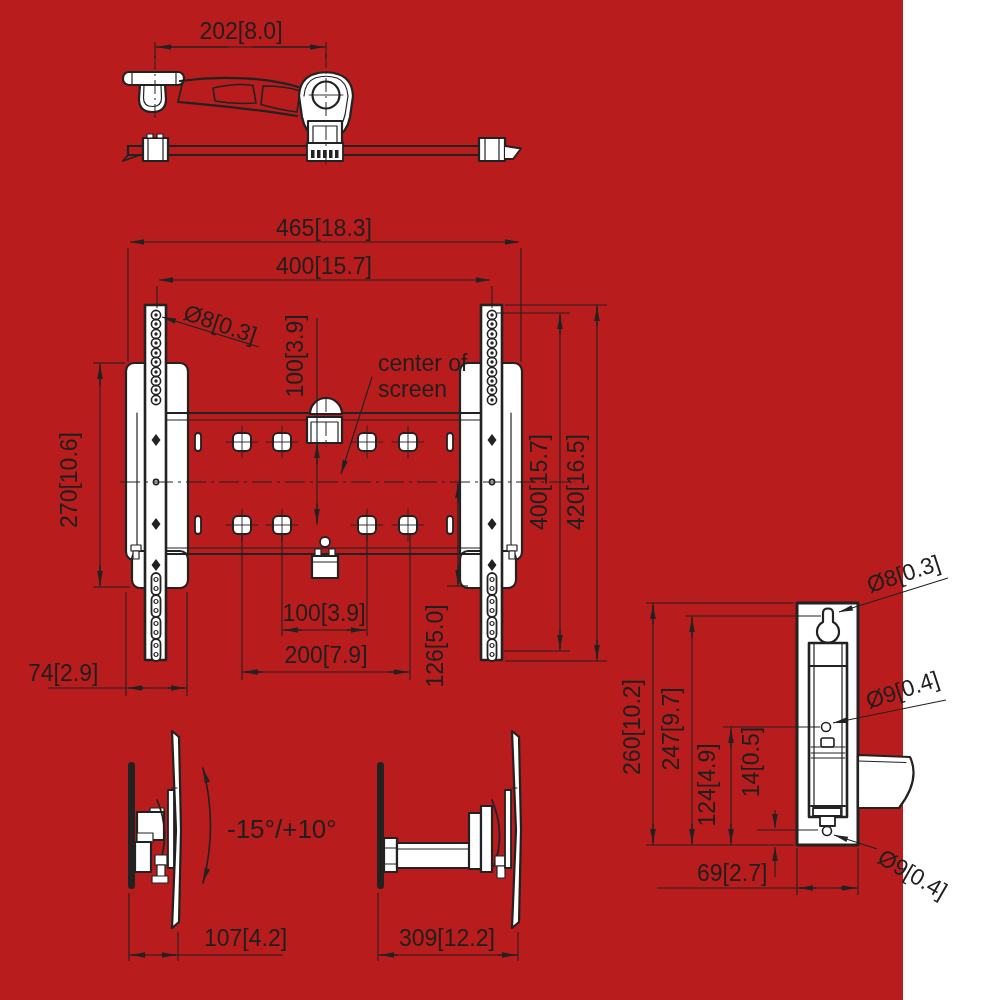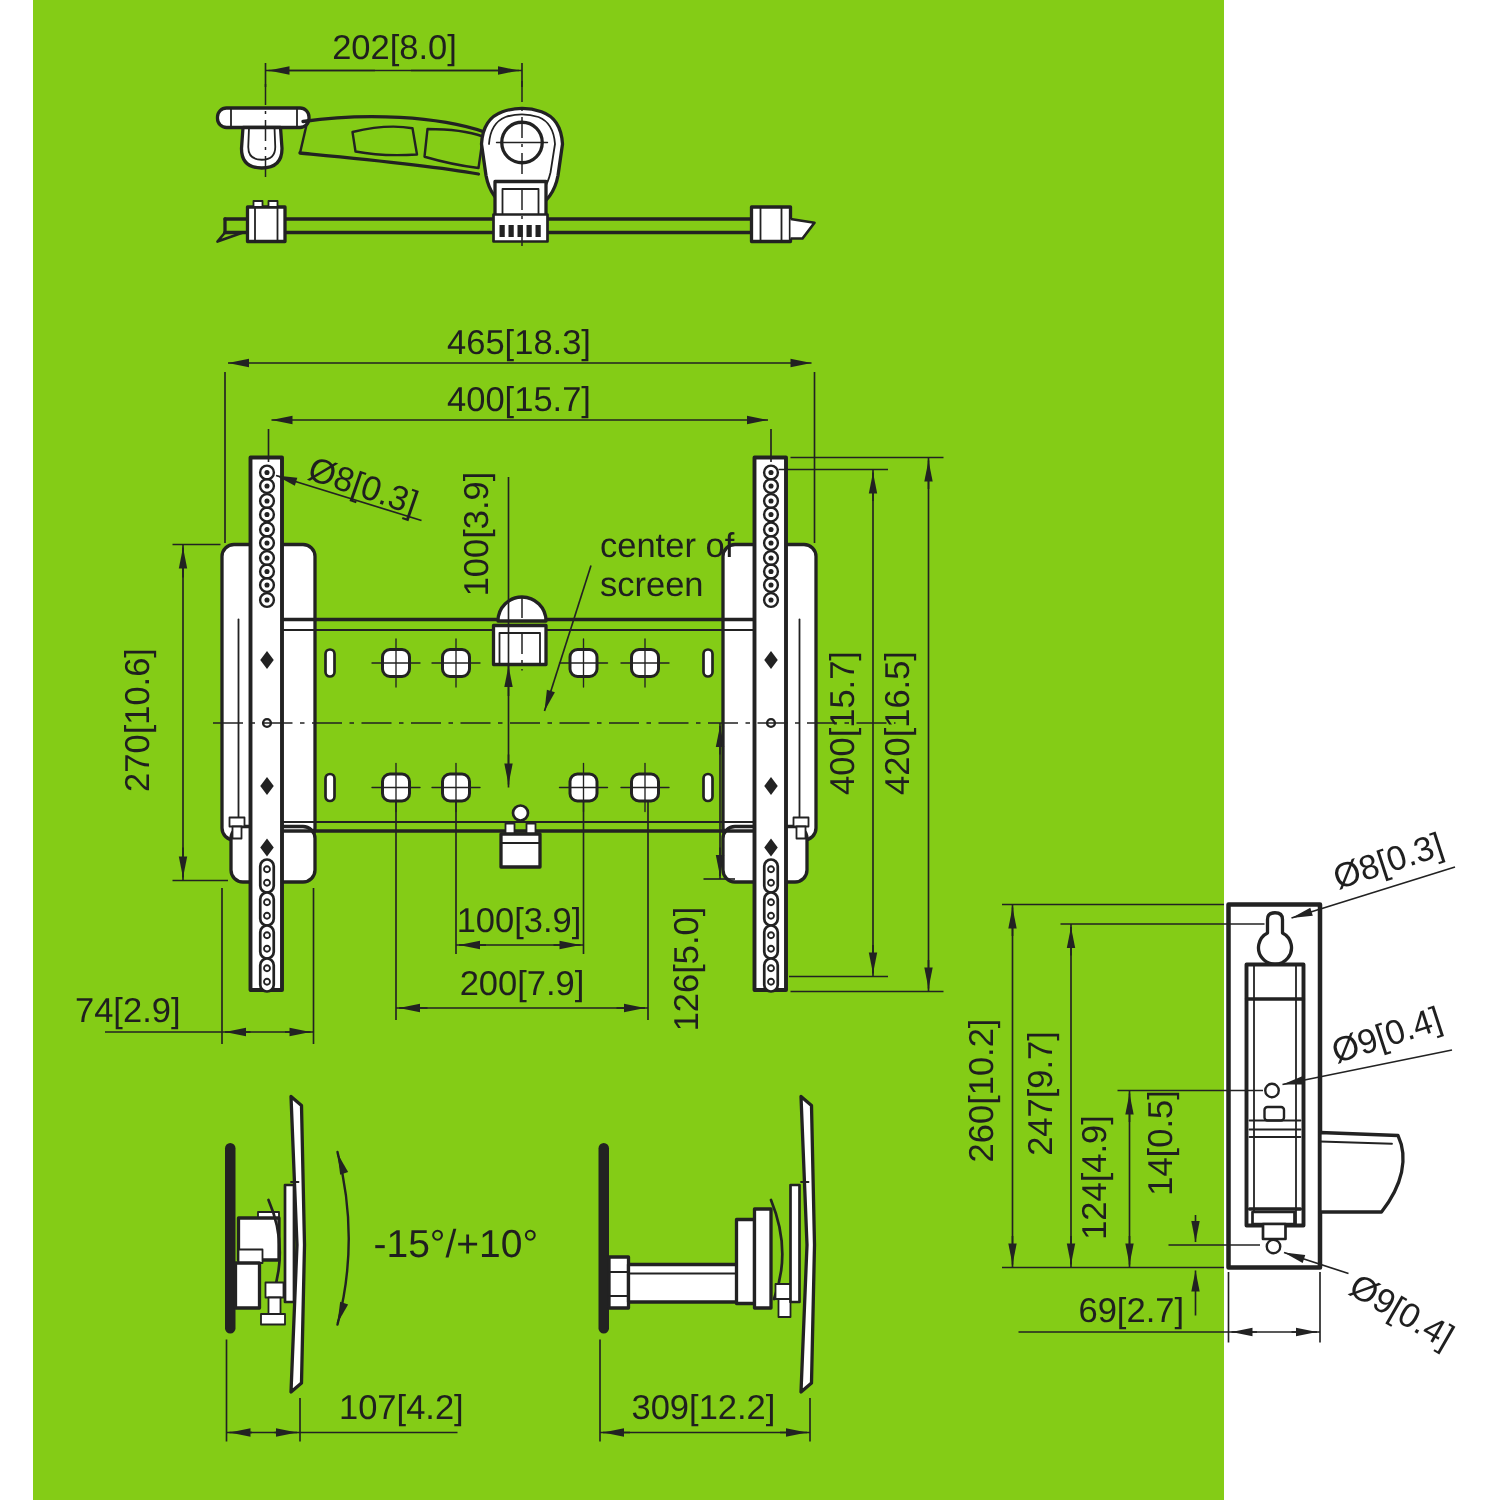--- a/index.html
+++ b/index.html
@@ -1,16 +1,16 @@
 <!DOCTYPE html>
 <html><head>
 <meta charset="utf-8">
 <style>
   html,body{margin:0;padding:0;background:#fff;}
-  .page{width:794px;height:1000px;position:relative;background:#84cc16;margin-left:22px;}
+  .page{width:903px;height:1000px;position:relative;background:#b91c1c;}
   svg{display:block;}
   .s{stroke:#222;fill:none;stroke-linecap:round;stroke-linejoin:round;}
   .f{fill:#fff;stroke:#222;stroke-linejoin:round;}
   .k{fill:#222;stroke:none;}
   .dim{stroke:#222;stroke-width:1.1;fill:none;}
   .thin{stroke-width:1.2;}
   .med{stroke-width:1.6;}
   .md2{stroke-width:1.8;}
   .out{stroke-width:2.2;}
   .out2{stroke-width:2.6;}

